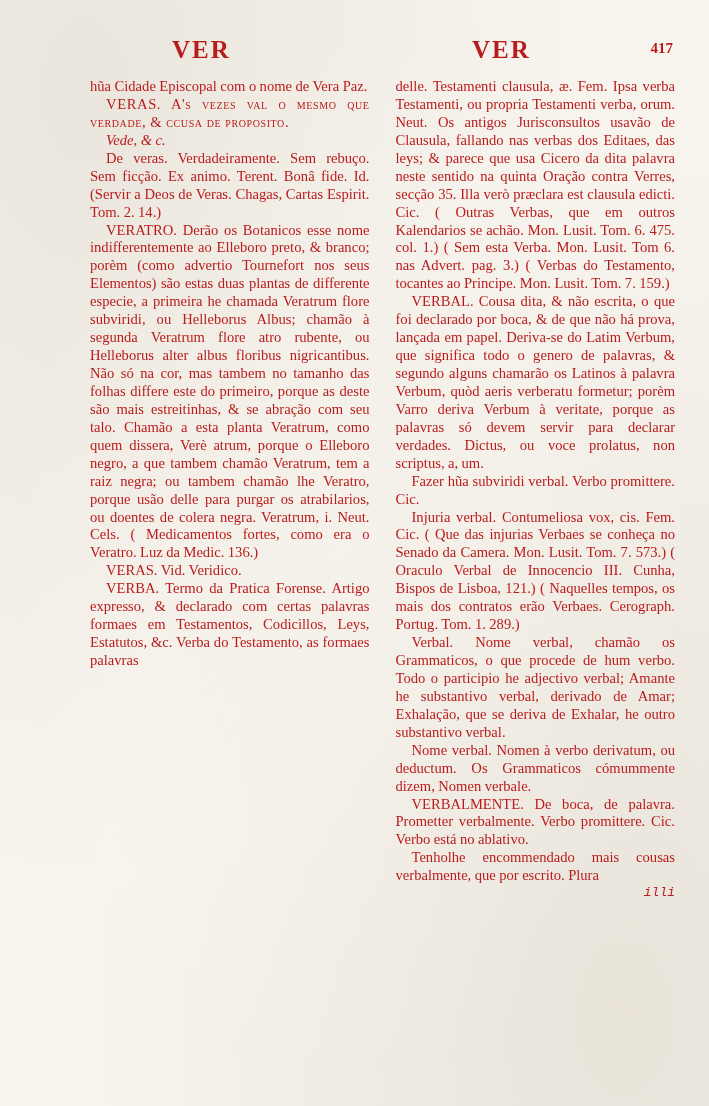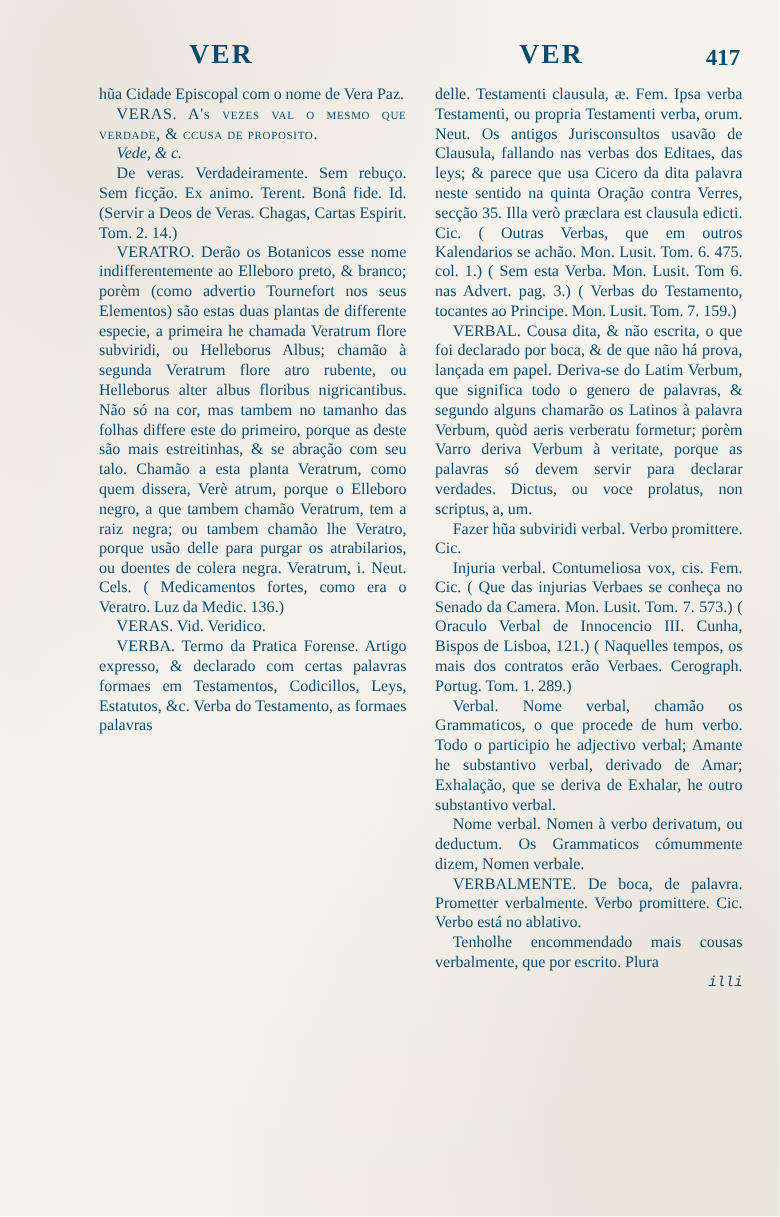--- a/index.html
+++ b/index.html
@@ -7,21 +7,21 @@
     padding: 0;
     background: #ffffff;
   }
   .page {
     position: relative;
     width: 709px;
     height: 1106px;
     background: #f7f4ee;
     overflow: hidden;
     font-family: "Liberation Serif", serif;
-    color: #0c4a6e;
+    color: #b91c1c;
   }
   
   .page::before {
     content: "";
     position: absolute;
     inset: 0;
     background:
       radial-gradient(ellipse at 12% 8%, rgba(180,165,140,0.18), rgba(255,255,255,0) 55%),
       radial-gradient(ellipse at 88% 92%, rgba(175,160,135,0.20), rgba(255,255,255,0) 60%),
       radial-gradient(ellipse at 50% 50%, rgba(255,253,248,0.55), rgba(255,255,255,0) 70%);
@@ -47,21 +47,21 @@
     left: 428px;
     top: 0;
     font-size: 25px;
     letter-spacing: 2px;
     font-weight: 700;
   }
   .folio {
     position: absolute;
     right: 6px;
     top: 4px;
-    font-size: 21px;
+    font-size: 15px;
     font-weight: 700;
   }
   .columns {
     position: absolute;
     top: 78px;
     left: 46px;
     right: 34px;
     bottom: 18px;
     display: flex;
     gap: 26px;

